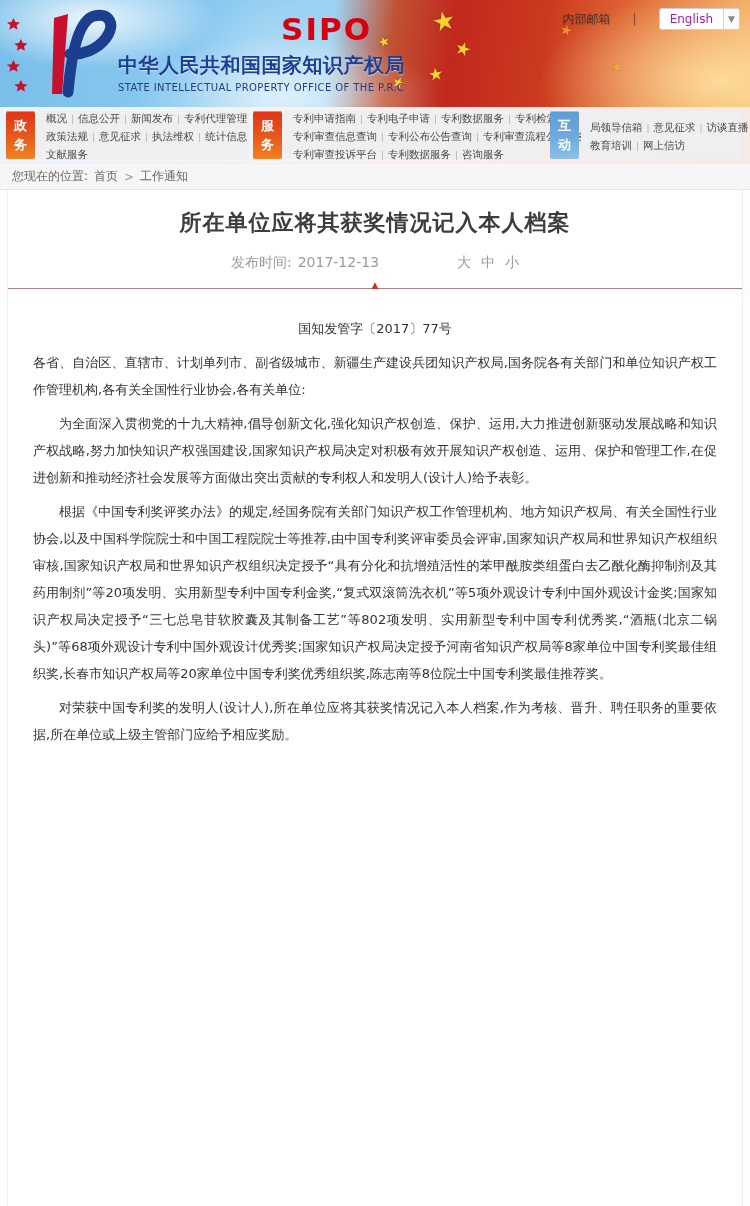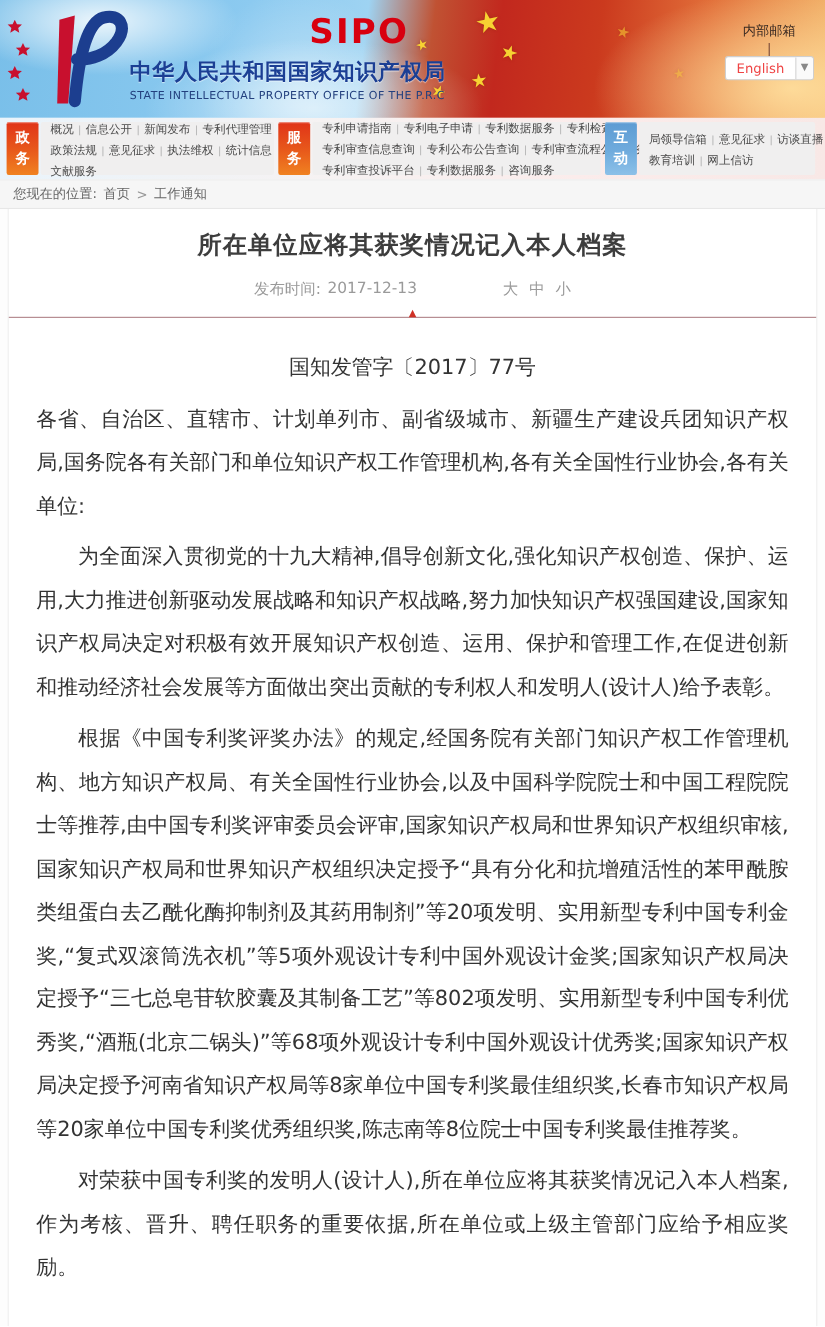--- a/index.html
+++ b/index.html
@@ -16,25 +16,25 @@
       radial-gradient(ellipse 240px 120px at 96% 75%, rgba(255,225,160,.9), rgba(255,225,160,0) 75%),
       linear-gradient(97deg, #79bfe9 0%, #8ccaf0 30%, #9ed3f2 44%, #c05233 52%, #c2281e 60%, #cb3a1e 72%, #e2703a 85%, #f2b369 100%);
   }
   .flag-stars { position:absolute; left:0; top:0; width:100%; height:100%; pointer-events:none; }
   .flag-stars .star { position:absolute; color:#f7d232; text-shadow:0 0 3px rgba(120,30,10,.45); }
   .logo-mark { position:absolute; left:6px; top:8px; }
   .org-names { position:absolute; left:118px; top:14px; width:258px; }
   .sipo { text-align:right; padding-right:4px; color:#d8000f; font-size:31px; font-weight:bold; letter-spacing:2px; line-height:1; }
   .org-cn { color:#1b3f94; font-size:20px; font-weight:bold; letter-spacing:.5px; white-space:nowrap; margin-top:7px; text-shadow:0 1px 1px rgba(255,255,255,.6); }
   .org-en { color:#23407e; font-size:10px; letter-spacing:.4px; white-space:nowrap; margin-top:3px; }
-  .top-right { position:absolute; right:10px; top:20px; display:flex; align-items:center; gap:0; font-size:12px;flex-direction:column; }
+  .top-right { position:absolute; right:10px; top:8px; display:flex; align-items:center; gap:22px; font-size:12px; }
   .mailbox { color:#3a2a22; cursor:pointer; }
   .tr-sep { color:#7a4a3a; }
   .lang-btn { display:flex; align-items:stretch; background:#ffffff; border:1px solid #cfcfcf; border-radius:3px; overflow:hidden; cursor:pointer; height:22px; }
-  .lang-btn .lang-label { padding:3px 10px; color:#ef4444; font-size:12px;text-align:right; }
+  .lang-btn .lang-label { padding:3px 10px; color:#a21caf; font-size:12px;text-align:right; }
   .lang-btn .caret { border-left:1px solid #d5d5d5; width:16px; display:flex; align-items:center; justify-content:center; color:#888; font-size:9px; background:#fafafa; }
 
   
   .navbar { height:56px; background:linear-gradient(90deg,#eaf4fb 0%, #f6f2f2 40%, #fbeceb 70%, #f8e8e6 100%); display:flex; align-items:center; gap:4px; padding:0 6px; }
   .nav-group { display:flex; align-items:stretch; height:48px; }
   .nav-label { width:29px; border-radius:2px; display:flex; align-items:center; justify-content:center; cursor:pointer; }
   .nav-label.red { background:linear-gradient(180deg,#e03318 0%, #e85a1b 55%, #f08221 100%); box-shadow:inset 0 1px 0 rgba(255,255,255,.4); }
   .nav-label.blue { background:linear-gradient(180deg,#5e9bd3 0%, #6fabdd 55%, #8cc0e8 100%); box-shadow:inset 0 1px 0 rgba(255,255,255,.4); }
   .vtext { display:inline-block; width:1em; word-break:break-all; color:#fff; font-size:13px; font-weight:bold; line-height:1.5; text-align:left; }
   .nav-links { background:#f0efef; border-radius:2px; margin-left:2px; padding:3px 9px 2px 9px; display:flex; flex-direction:column; justify-content:center; }
@@ -53,21 +53,21 @@
   
   .content-box { background:#ffffff; margin:0 7px; border-left:1px solid #efefef; border-right:1px solid #efefef; min-height:1016px; padding:0 25px; }
   .article-title { text-align:center; font-size:22px; font-weight:600; color:#3d3d3d; padding-top:18px; letter-spacing:1px; }
   .article-meta { display:flex; justify-content:center; align-items:center; gap:78px; margin-top:16px; font-size:14px; color:#9a9a9a; }
   .pub { display:flex; gap:6px; }
   .size-ctrls { display:flex; gap:10px; }
   .size-ctrls a { color:#9a9a9a; text-decoration:none; cursor:pointer; }
   .divider { position:relative; border-top:1px solid #b08288; margin:16px -25px 0 -25px; }
   .divider .divider-arrow { position:absolute; left:50%; top:-8px; transform:translateX(-50%); color:#cf3126; font-size:9px; line-height:1; }
 
-  .doc-body { margin-top:26px; font-size:19px; color:#333333; line-height:2.08; text-align:justify; }
+  .doc-body { margin-top:26px; font-size:13px; color:#333333; line-height:2.08; text-align:justify; }
   .doc-body p { margin-bottom:7px; }
   .doc-number { text-align:center; margin-bottom:10px; }
   .indent { text-indent:2em; }
 </style>
 </head>
 <body>
 
 <div class="page">
 
   <header class="banner">

